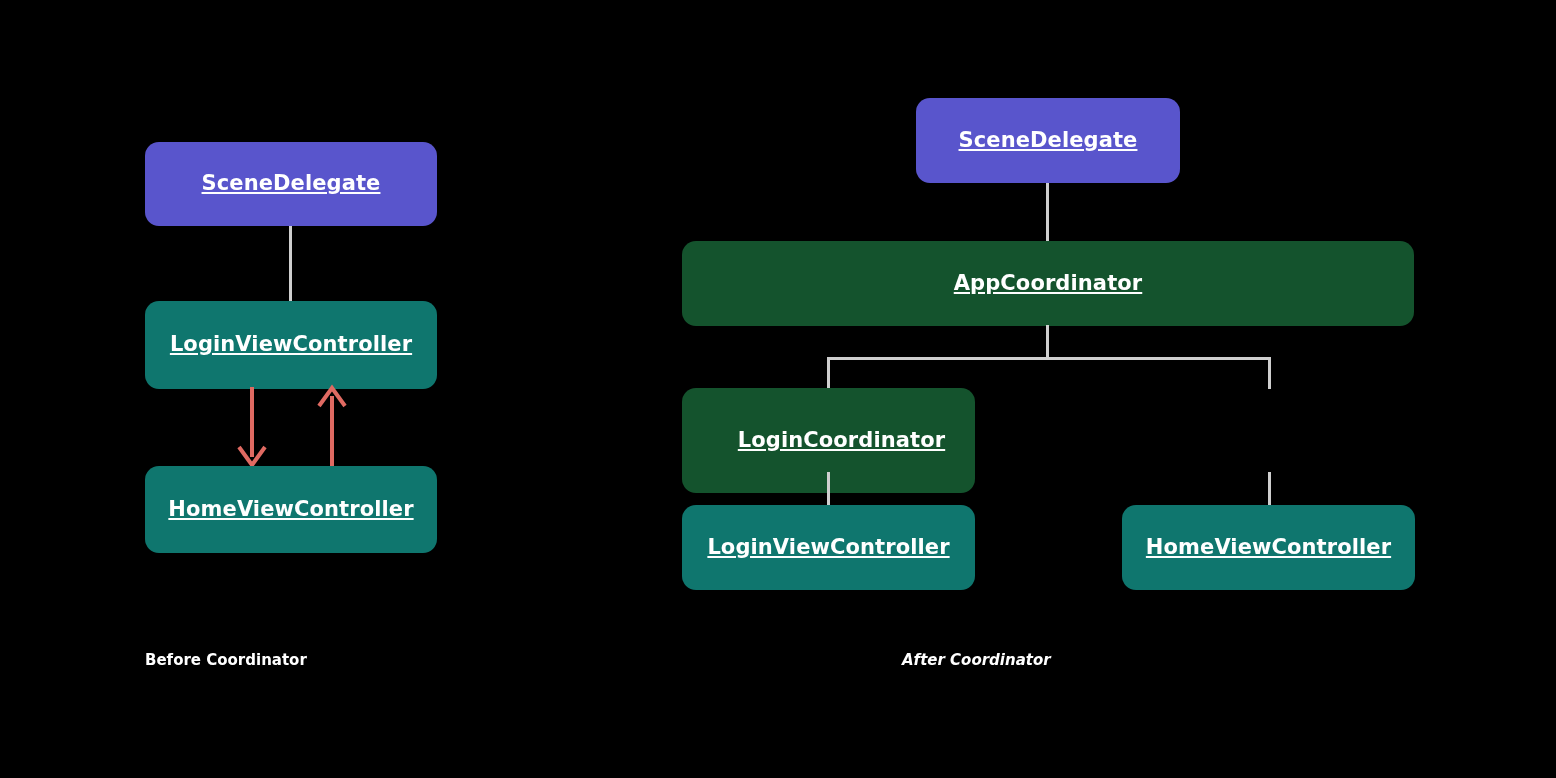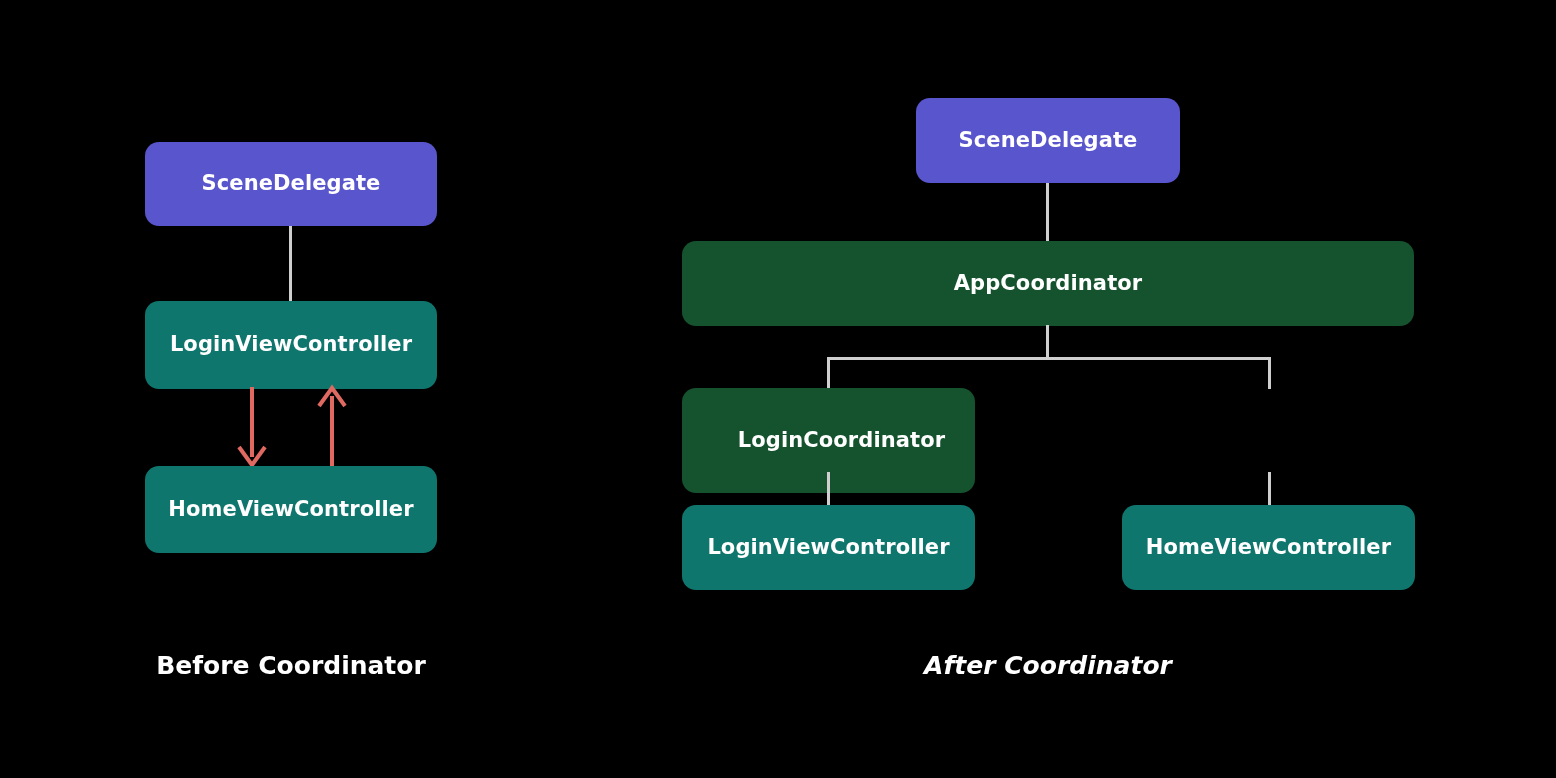--- a/index.html
+++ b/index.html
@@ -29,35 +29,35 @@
     align-items: center;
     justify-content: center;
     text-align: center;
     color: #ffffff;
     font-weight: bold;
     font-size: 21px;
     letter-spacing: 0.1px;
     border-radius: 14px;
     line-height: 1.1;
     user-select: none;
+    text-decoration: underline;
   }
   .node.purple { background: #5955cc; }
   .node.blue   { background: #14532d; }
   .node.gray   { background: #0f766e; }
 
   .connector {
     position: absolute;
     background: #cfcfcf;
   }
   .caption {
     position: absolute;
     color: #ffffff;
     font-weight: bold;
-    font-size: 25px;
-    text-align: center;
+    font-size: 15px;
     white-space: nowrap;
     user-select: none;
   }
   .arrow-svg {
     position: absolute;
     overflow: visible;
   }
 </style>
 </head>
 <body>

